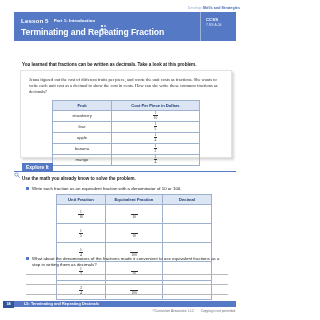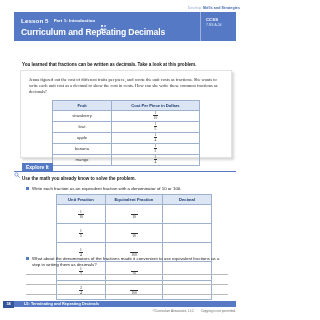--- a/index.html
+++ b/index.html
@@ -356,21 +356,21 @@
         <span class="part-label">Part 1: Introduction</span>
         <span class="people-icon">
           <svg width="7" height="7" viewBox="0 0 14 14">
             <circle cx="4" cy="4" r="2.2" fill="#ffffff"></circle>
             <circle cx="10" cy="4" r="2.2" fill="#c9d6ee"></circle>
             <path d="M0.6 12.4c0-2.3 1.6-3.8 3.4-3.8s3.4 1.5 3.4 3.8z" fill="#ffffff"></path>
             <path d="M6.6 12.4c0-2.3 1.6-3.8 3.4-3.8s3.4 1.5 3.4 3.8z" fill="#c9d6ee"></path>
           </svg>
         </span>
       </div>
-      <div class="lesson-title">Curriculum and Repeating Decimals</div>
+      <div class="lesson-title">Terminating and Repeating Fraction</div>
     </div>
     <div class="banner-ccss">
       <div class="ccss-label">CCSS</div>
       <div class="ccss-code">7.NS.A.2d</div>
     </div>
   </div>
 
   <div class="intro-line">You learned that fractions can be written as decimals. Take a look at this problem.</div>
 
   <div class="problem-card">

